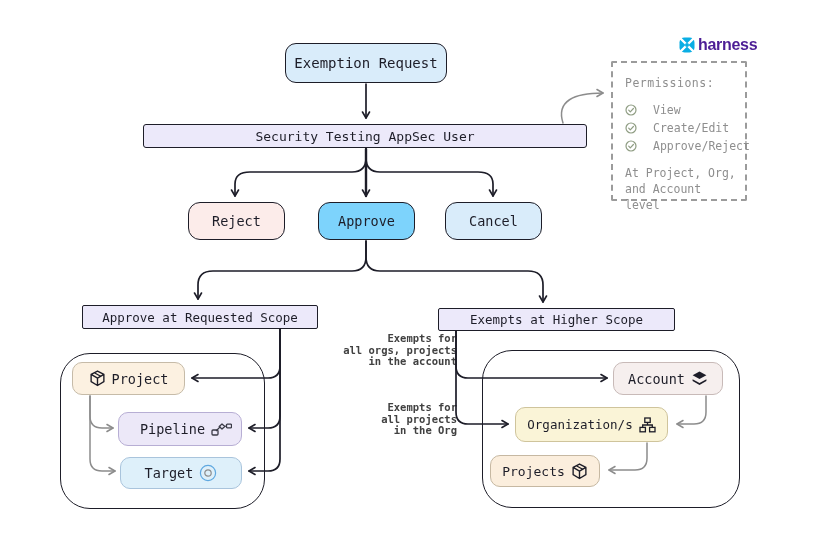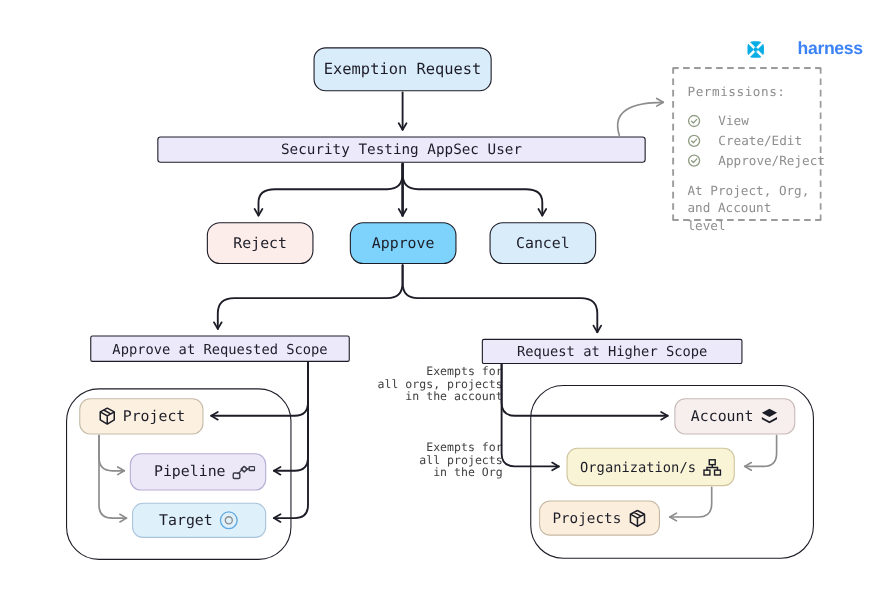--- a/index.html
+++ b/index.html
@@ -23,34 +23,34 @@
   .c-left{left:60px;top:353px;width:203px;height:154px;}
   .c-right{left:482px;top:350px;width:256px;height:156px;}
 
   .n-project{left:72px;top:362px;width:113px;height:33px;background:#fcf1e1;border:1.4px solid #c6bba8;border-radius:10px;font-size:13.5px;}
   .n-pipeline{left:118px;top:412px;width:124px;height:34px;background:#ece8f8;border:1.4px solid #b7aed4;border-radius:10px;font-size:13.5px;padding-left:12px;}
   .n-target{left:120px;top:457px;width:122px;height:32px;background:#def0fa;border:1.4px solid #a9c4dc;border-radius:10px;font-size:13.5px;}
   .n-account{left:613px;top:362px;width:110px;height:33px;background:#f6efee;border:1.4px solid #c8bab8;border-radius:10px;font-size:13.5px;}
   .n-organization{left:515px;top:407px;width:153px;height:35px;background:#faf4d7;border:1.4px solid #cfc49c;border-radius:10px;font-size:12.5px;}
   .n-projects{left:490px;top:455px;width:110px;height:32px;background:#fbeedd;border:1.4px solid #c6b8a2;border-radius:10px;font-size:13px;}
 
-  .annotation{position:absolute;text-align:right;font-size:10.5px;font-weight:normal;color:#414141;
+  .annotation{position:absolute;text-align:right;font-size:10.5px;font-weight:bold;color:#414141;
               line-height:11.5px;z-index:2;}
   .ann-account{left:337px;top:333px;width:120px;}
   .ann-org{left:337px;top:402px;width:120px;}
 
   .perm{position:absolute;left:611px;top:61px;width:136px;height:140px;border:2px dashed #9b9b9b;
         border-radius:2px;box-sizing:border-box;color:#8e8e8e;font-size:11.5px;z-index:2;
         padding:13px 4px 0 12px;}
   .perm .title{margin-bottom:11px;letter-spacing:0.5px;}
   .perm .item{display:flex;align-items:center;gap:16px;height:18px;}
   .perm .footer{margin-top:10px;line-height:16px;}
 
   .logo{position:absolute;left:679px;top:36px;display:flex;align-items:center;gap:3px;z-index:2;}
-  .logo .brand{font-family:"Liberation Sans",sans-serif;font-weight:bold;font-size:16px;color:#3b82f6;letter-spacing:-0.3px;margin-left:27px;}
+  .logo .brand{font-family:"Liberation Sans",sans-serif;font-weight:bold;font-size:16px;color:#4c1d95;letter-spacing:-0.3px;}
 
   .icon{display:inline-flex;flex:0 0 auto;}
 </style>
 </head>
 <body>
 
 <div class="canvas">
 
   <svg class="wires" viewBox="0 0 814 552">
     <defs>
@@ -153,21 +153,21 @@
     <span>Approve</span>
   </div>
   <div class="node dark-border n-cancel">
     <span>Cancel</span>
   </div>
 
   <div class="node dark-border n-reqscope">
     <span>Approve at Requested Scope</span>
   </div>
   <div class="node dark-border n-highscope">
-    <span>Request at Higher Scope</span>
+    <span>Exempts at Higher Scope</span>
   </div>
 
   <div class="container c-left"></div>
   <div class="container c-right"></div>
 
   <div class="node n-project">
     <span class="icon">
       <svg width="17" height="17" viewBox="0 0 16 16">
           <path d="M8,1 L14,4.2 V11 L8,14.6 L2,11 V4.2 Z M2,4.2 L8,7.6 L14,4.2 M8,7.6 V14.6 M5,2.6 L11,5.9" fill="none" stroke="#1d1d28" stroke-width="1.3" stroke-linejoin="round"></path>
         </svg>

